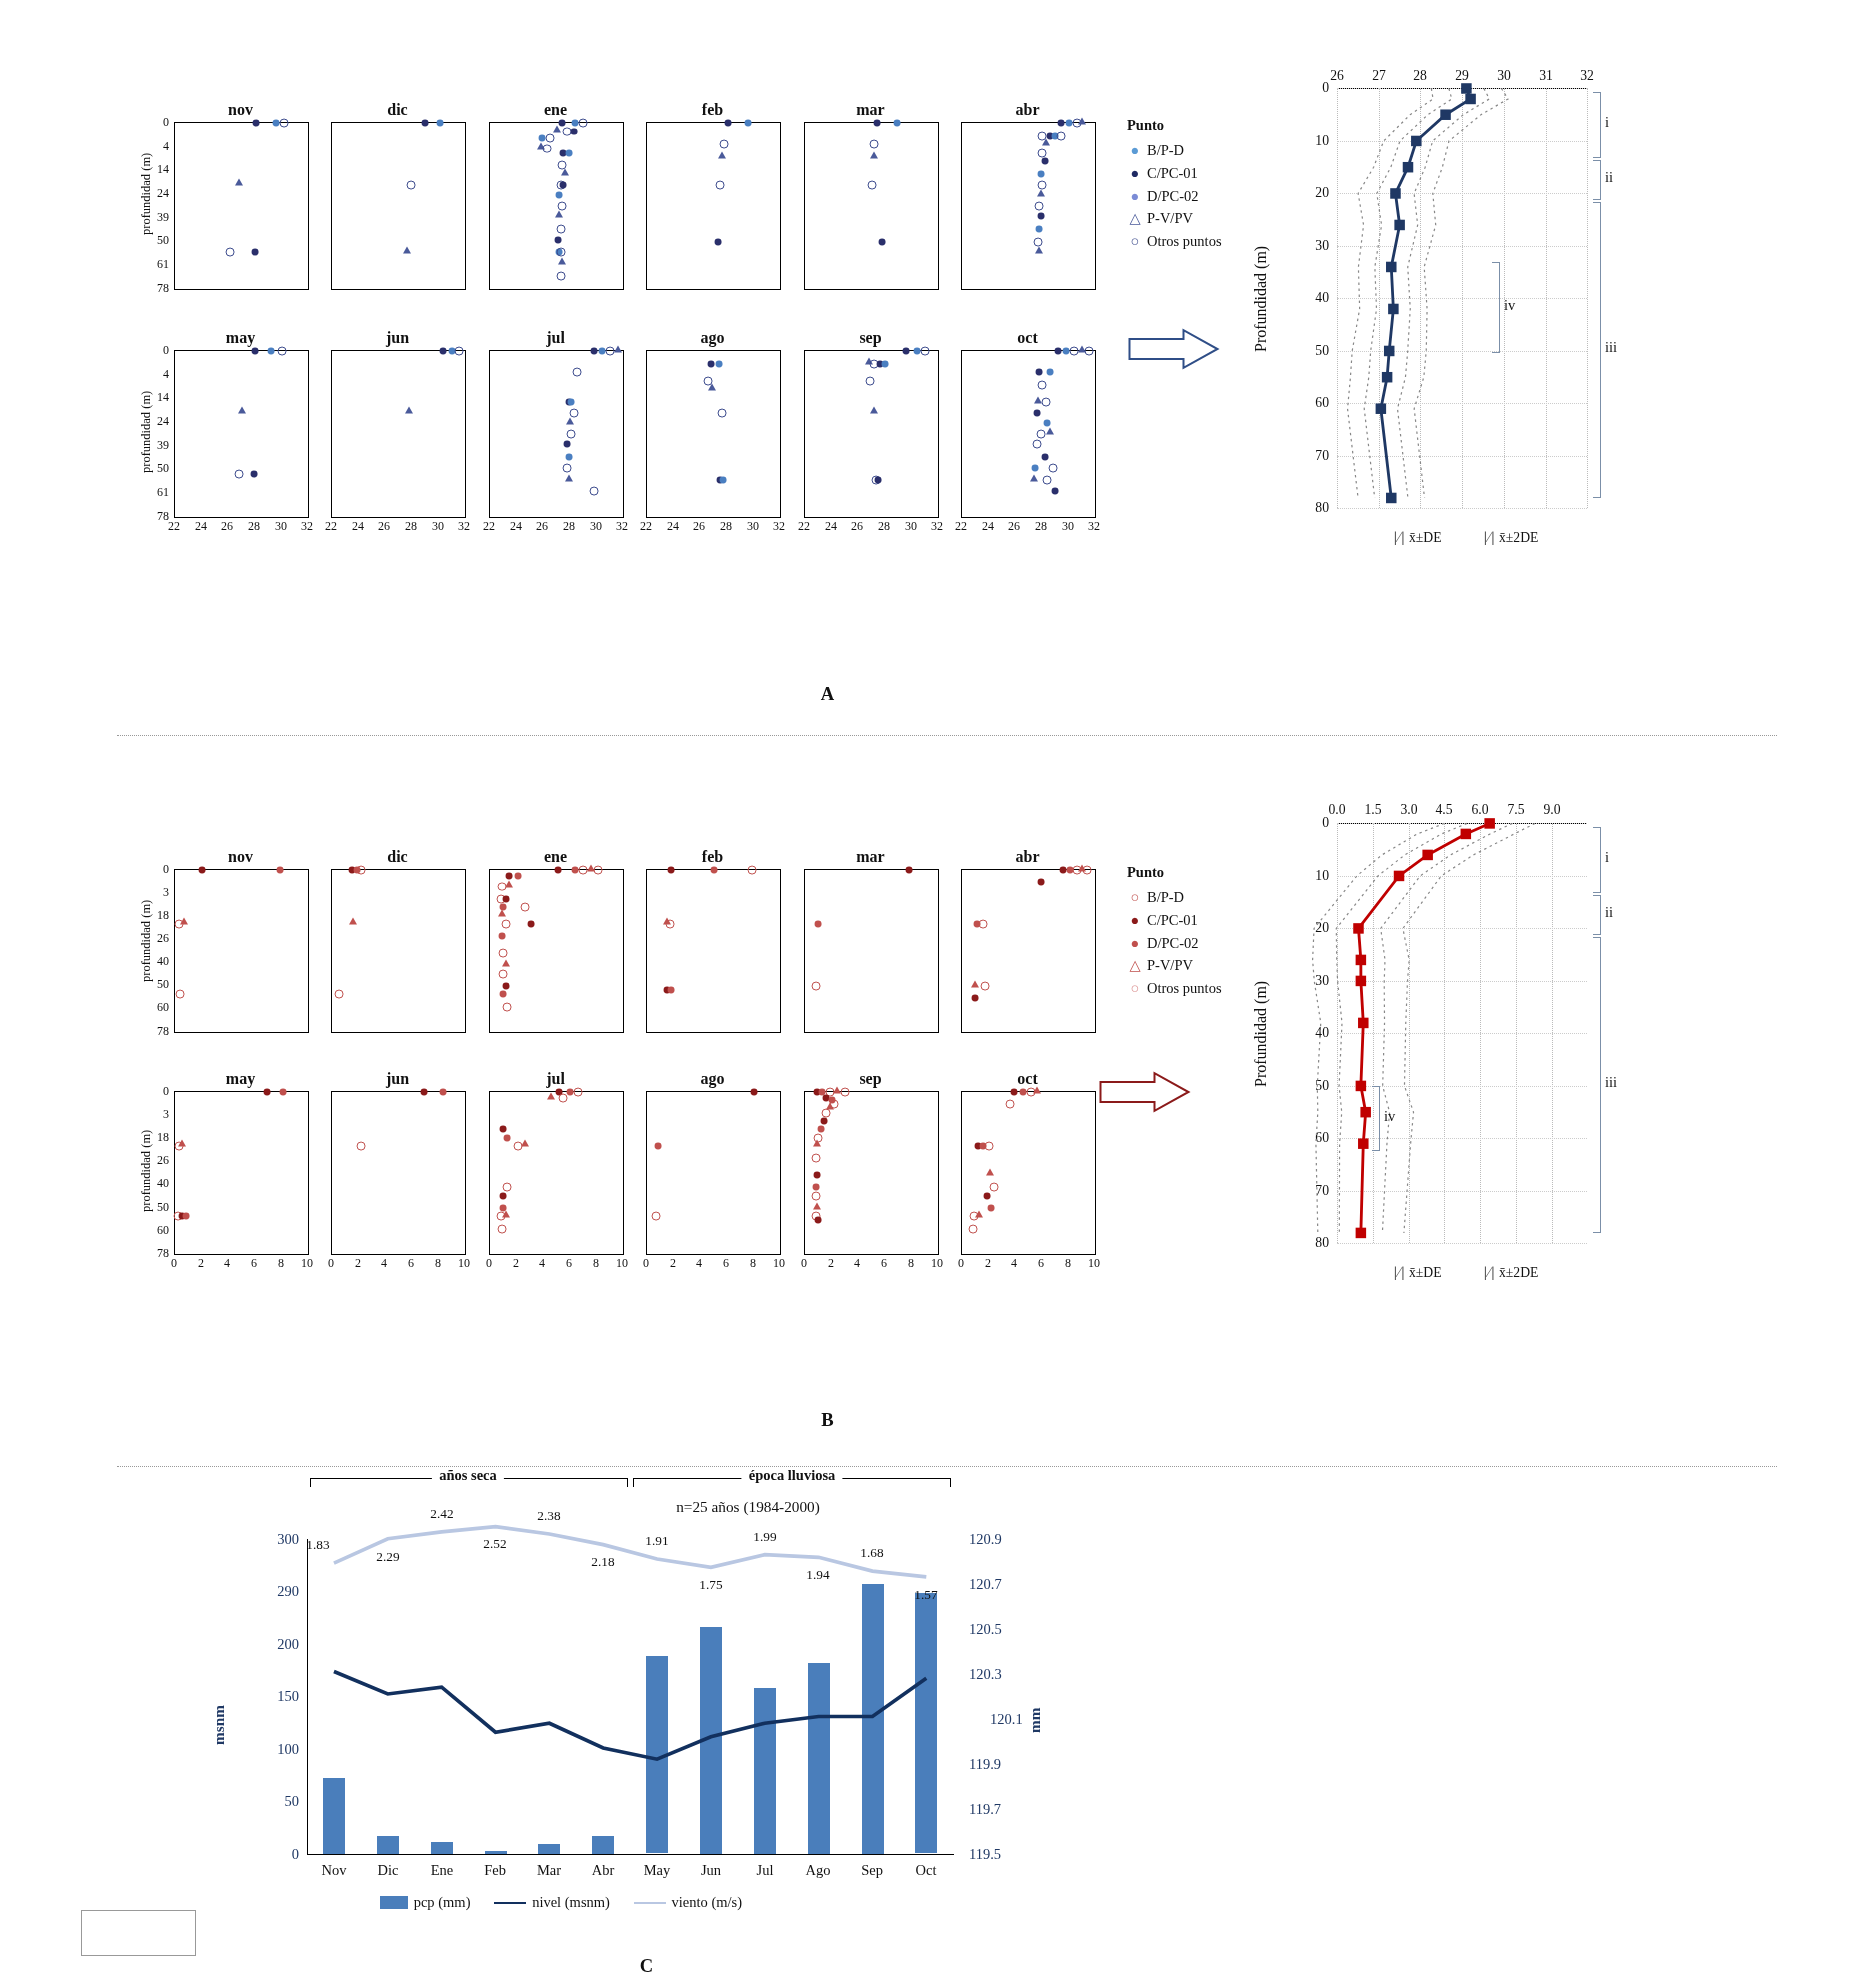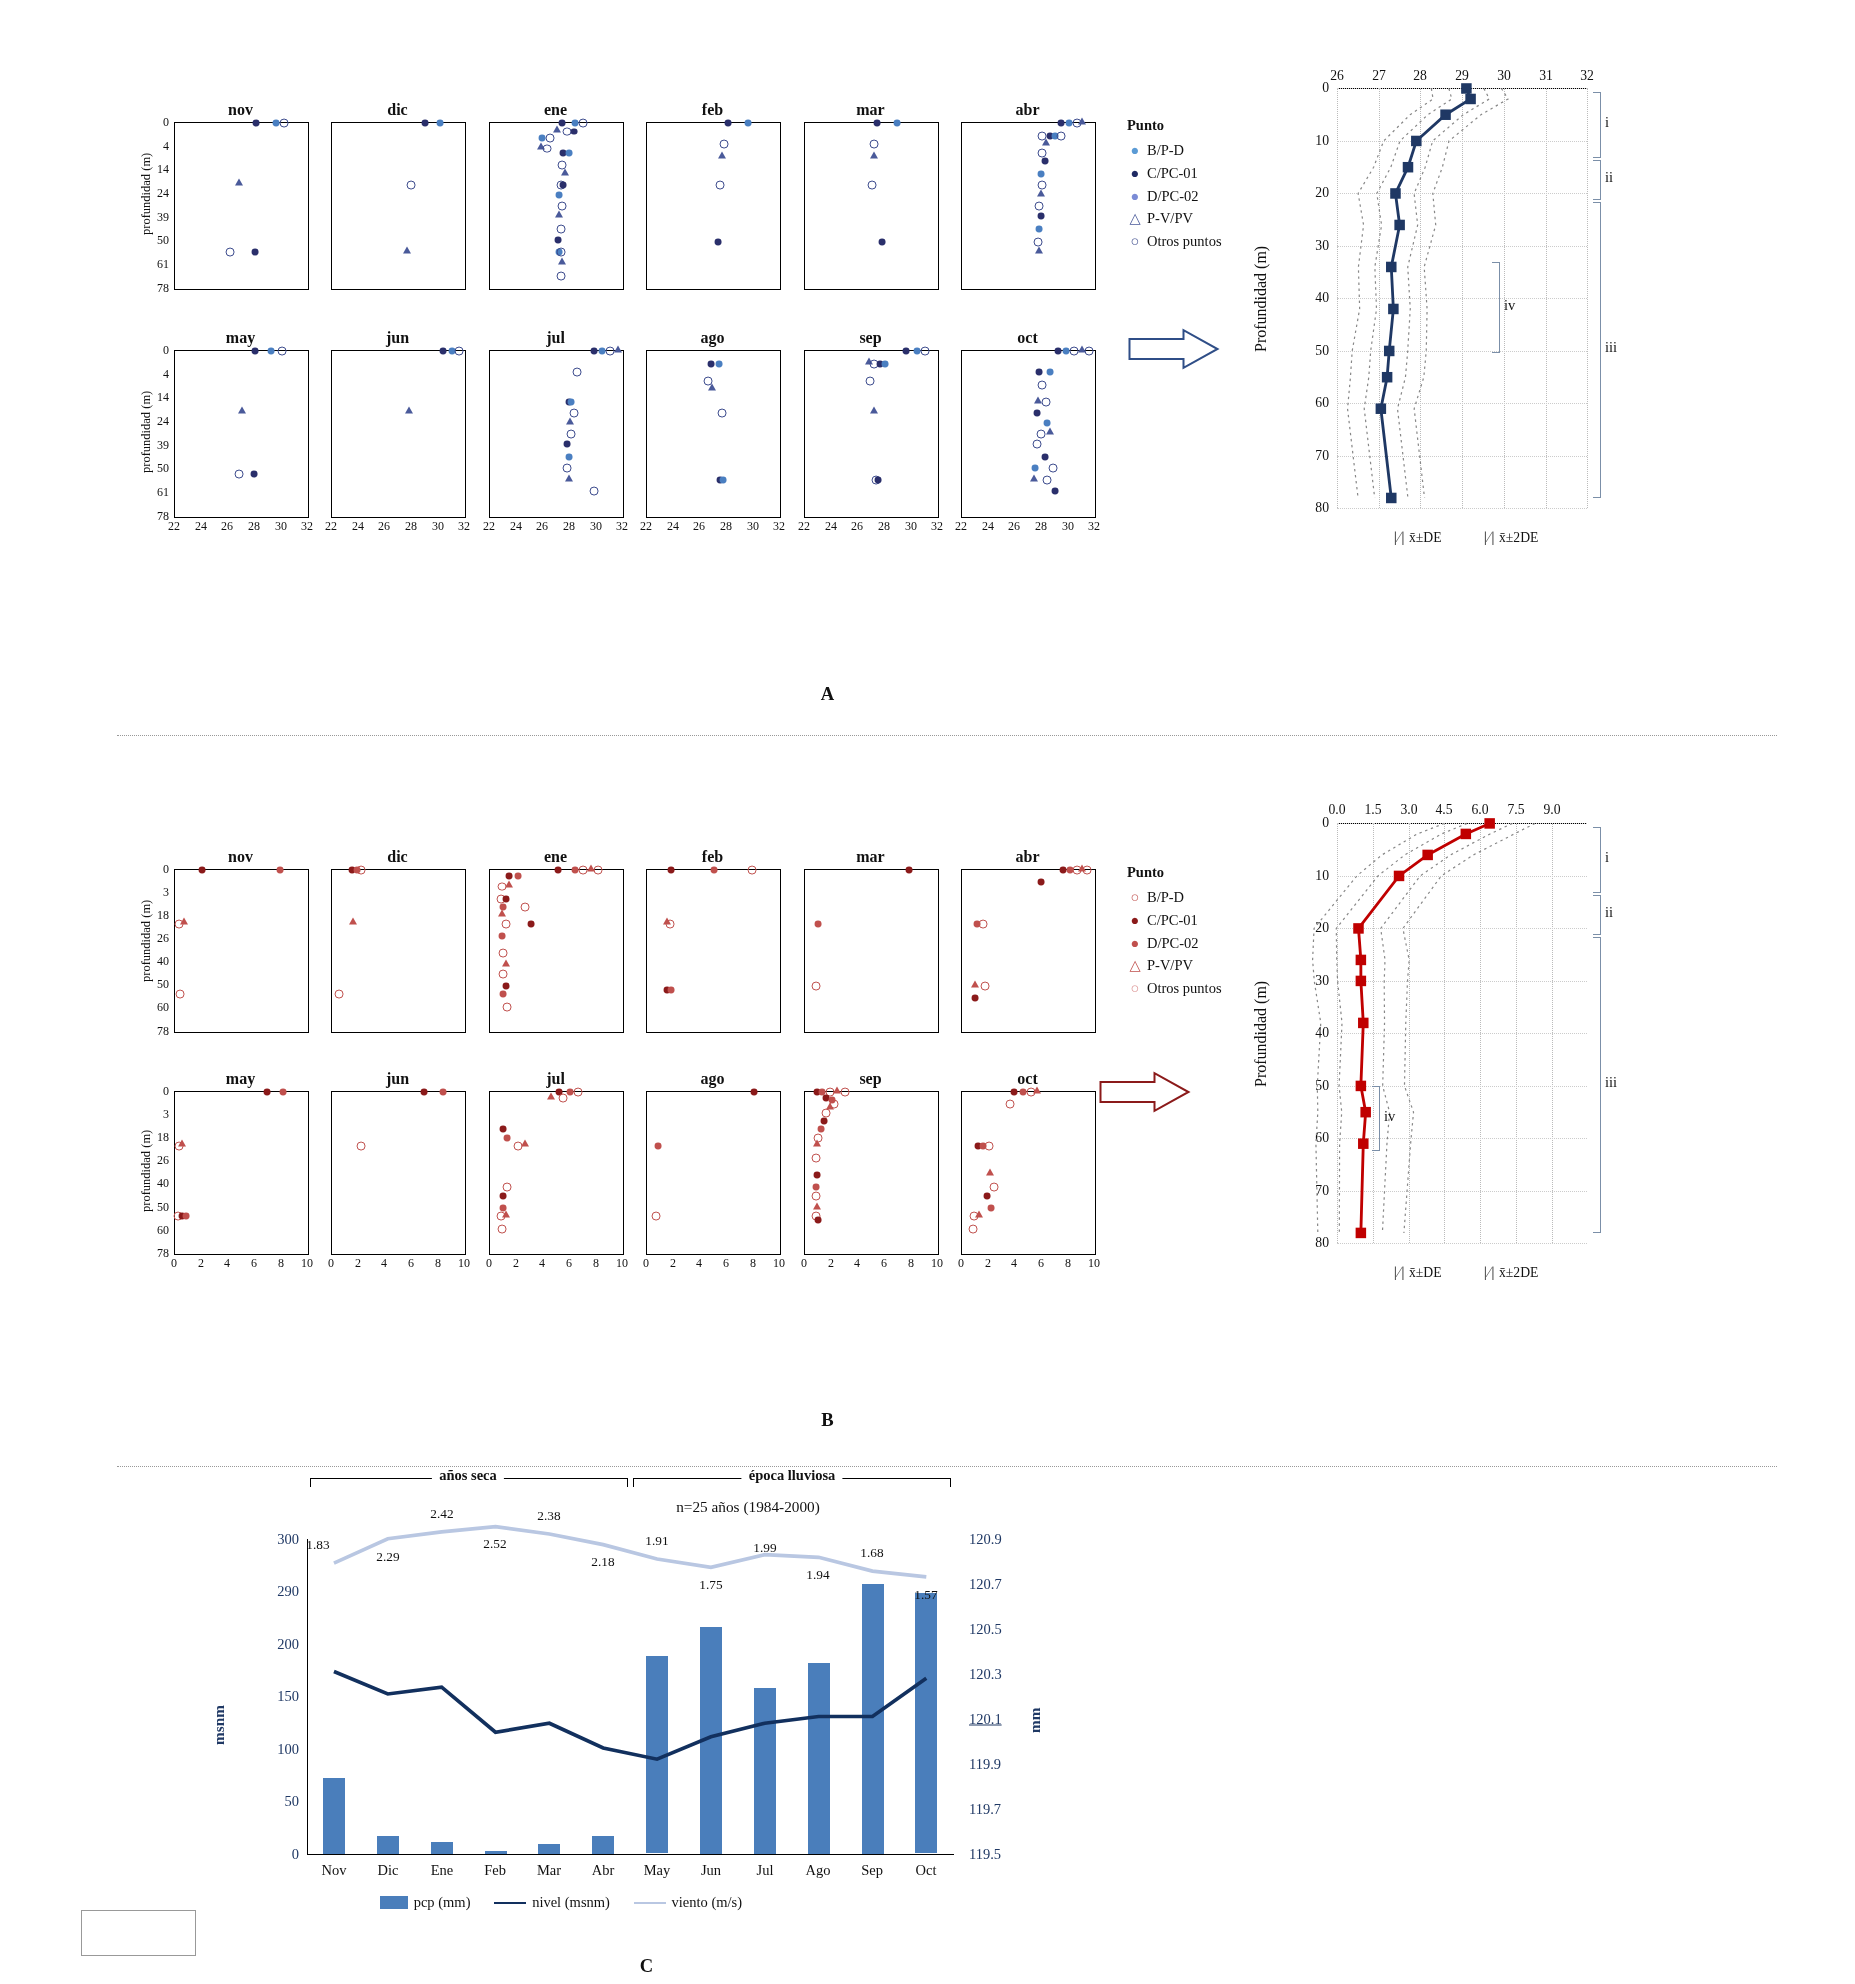--- a/index.html
+++ b/index.html
@@ -726,21 +726,21 @@
       <div class="clim-ylab" style="left: 246px; width: 53px; text-align: right; top: 125px;">290</div>
       <div class="clim-ylab" style="left: 246px; width: 53px; text-align: right; top: 178px;">200</div>
       <div class="clim-ylab" style="left: 246px; width: 53px; text-align: right; top: 230px;">150</div>
       <div class="clim-ylab" style="left: 246px; width: 53px; text-align: right; top: 283px;">100</div>
       <div class="clim-ylab" style="left: 246px; width: 53px; text-align: right; top: 335px;">50</div>
       <div class="clim-ylab" style="left: 246px; width: 53px; text-align: right; top: 388px;">0</div>
       <div class="clim-ylab right" style="left: 969px; top: 73px;">120.9</div>
       <div class="clim-ylab right" style="left: 969px; top: 118px;">120.7</div>
       <div class="clim-ylab right" style="left: 969px; top: 163px;">120.5</div>
       <div class="clim-ylab right" style="left: 969px; top: 208px;">120.3</div>
-      <div class="clim-ylab right" style="left: 969px; top: 253px; text-decoration: underline;">120.1</div>
+      <div class="clim-ylab right" style="left: 990px; top: 253px;">120.1</div>
       <div class="clim-ylab right" style="left: 969px; top: 298px;">119.9</div>
       <div class="clim-ylab right" style="left: 969px; top: 343px;">119.7</div>
       <div class="clim-ylab right" style="left: 969px; top: 388px;">119.5</div>
       <div class="axis-title" style="left: 210px; top: 182px; height: 97px;">msnm</div>
       <div class="axis-title" style="left: 1026px; top: 194px; height: 73px;">mm</div>
       <div class="bar" style="left: 323px; width: 21.5px; height: 76px; top: 312px; bottom: auto; position: absolute; background: rgb(74, 126, 187);"></div>
       <div class="bar" style="left: 377px; width: 21.5px; height: 18px; top: 370px; bottom: auto; position: absolute; background: rgb(74, 126, 187);"></div>
       <div class="bar" style="left: 431px; width: 21.5px; height: 11.6px; top: 376px; bottom: auto; position: absolute; background: rgb(74, 126, 187);"></div>
       <div class="bar" style="left: 485px; width: 21.5px; height: 3.2px; top: 385px; bottom: auto; position: absolute; background: rgb(74, 126, 187);"></div>
       <div class="bar" style="left: 538px; width: 21.5px; height: 9.5px; top: 378px; bottom: auto; position: absolute; background: rgb(74, 126, 187);"></div>
@@ -768,21 +768,21 @@
         <path d="M826.7 240.6 L960.0 180.3 L1093.3 163.2 L1226.7 150.1 L1360.0 168.5 L1493.3 194.7 L1626.7 230.1 L1760.0 251.0 L1893.3 219.6 L2026.7 226.1 L2160.0 260.2 L2293.3 274.6 " fill="none" stroke="#b9c7e2" stroke-width="9"></path>
       </svg>
       <div class="wind-lbl" style="left: 318px; top: 79px;">1.83</div>
       <div class="wind-lbl" style="left: 388px; top: 91px;">2.29</div>
       <div class="wind-lbl" style="left: 442px; top: 48px;">2.42</div>
       <div class="wind-lbl" style="left: 495px; top: 78px;">2.52</div>
       <div class="wind-lbl" style="left: 549px; top: 50px;">2.38</div>
       <div class="wind-lbl" style="left: 603px; top: 96px;">2.18</div>
       <div class="wind-lbl" style="left: 657px; top: 75px;">1.91</div>
       <div class="wind-lbl" style="left: 711px; top: 119px;">1.75</div>
-      <div class="wind-lbl" style="left: 765px; top: 82px;">1.99</div>
+      <div class="wind-lbl" style="left: 765px; top: 71px;">1.99</div>
       <div class="wind-lbl" style="left: 818px; top: 109px;">1.94</div>
       <div class="wind-lbl" style="left: 872px; top: 87px;">1.68</div>
       <div class="wind-lbl" style="left: 926px; top: 129px;">1.57</div>
       <div class="season-bar" style="left: 310px; top: 12px; width: 318px;"></div>
       <div class="season-tick" style="left: 310px; top: 12px;"></div>
       <div class="season-tick" style="left: 627px; top: 12px;"></div>
       <div class="season-lbl" style="left: 468px; top: 0.8px; background: rgb(255, 255, 255); padding: 0px 7.3px;">años seca</div>
       <div class="season-bar" style="left: 633px; top: 12px; width: 318px;"></div>
       <div class="season-tick" style="left: 633px; top: 12px;"></div>
       <div class="season-tick" style="left: 950px; top: 12px;"></div>

